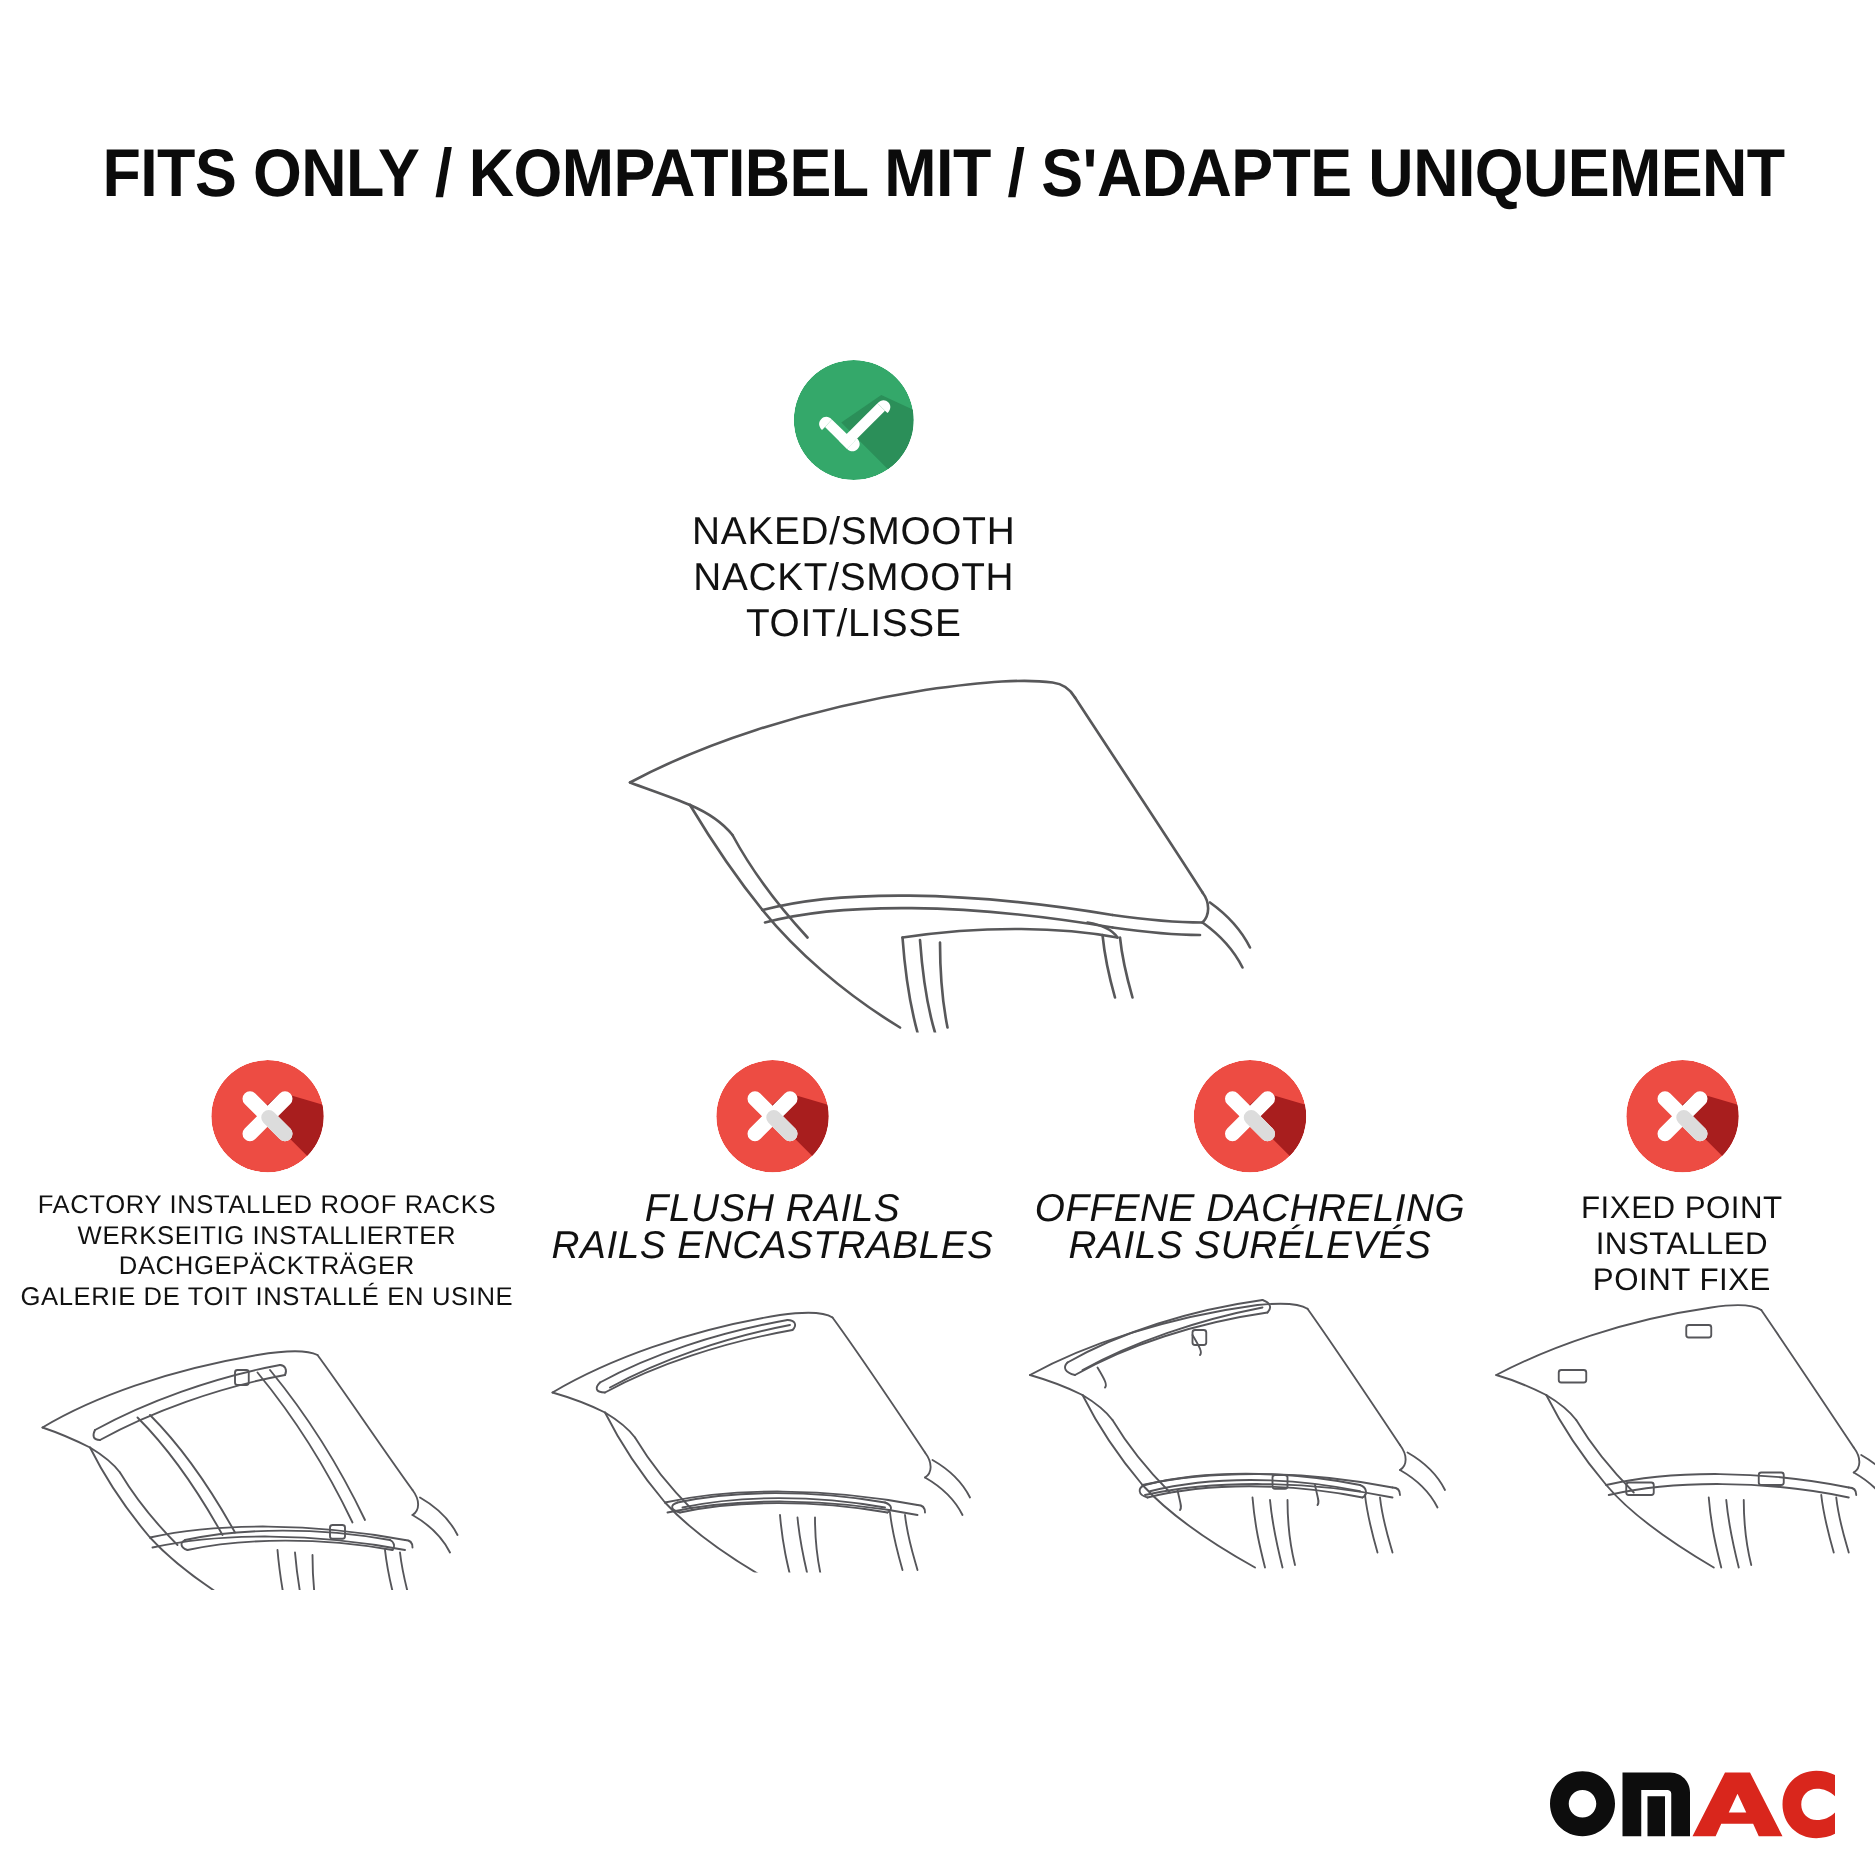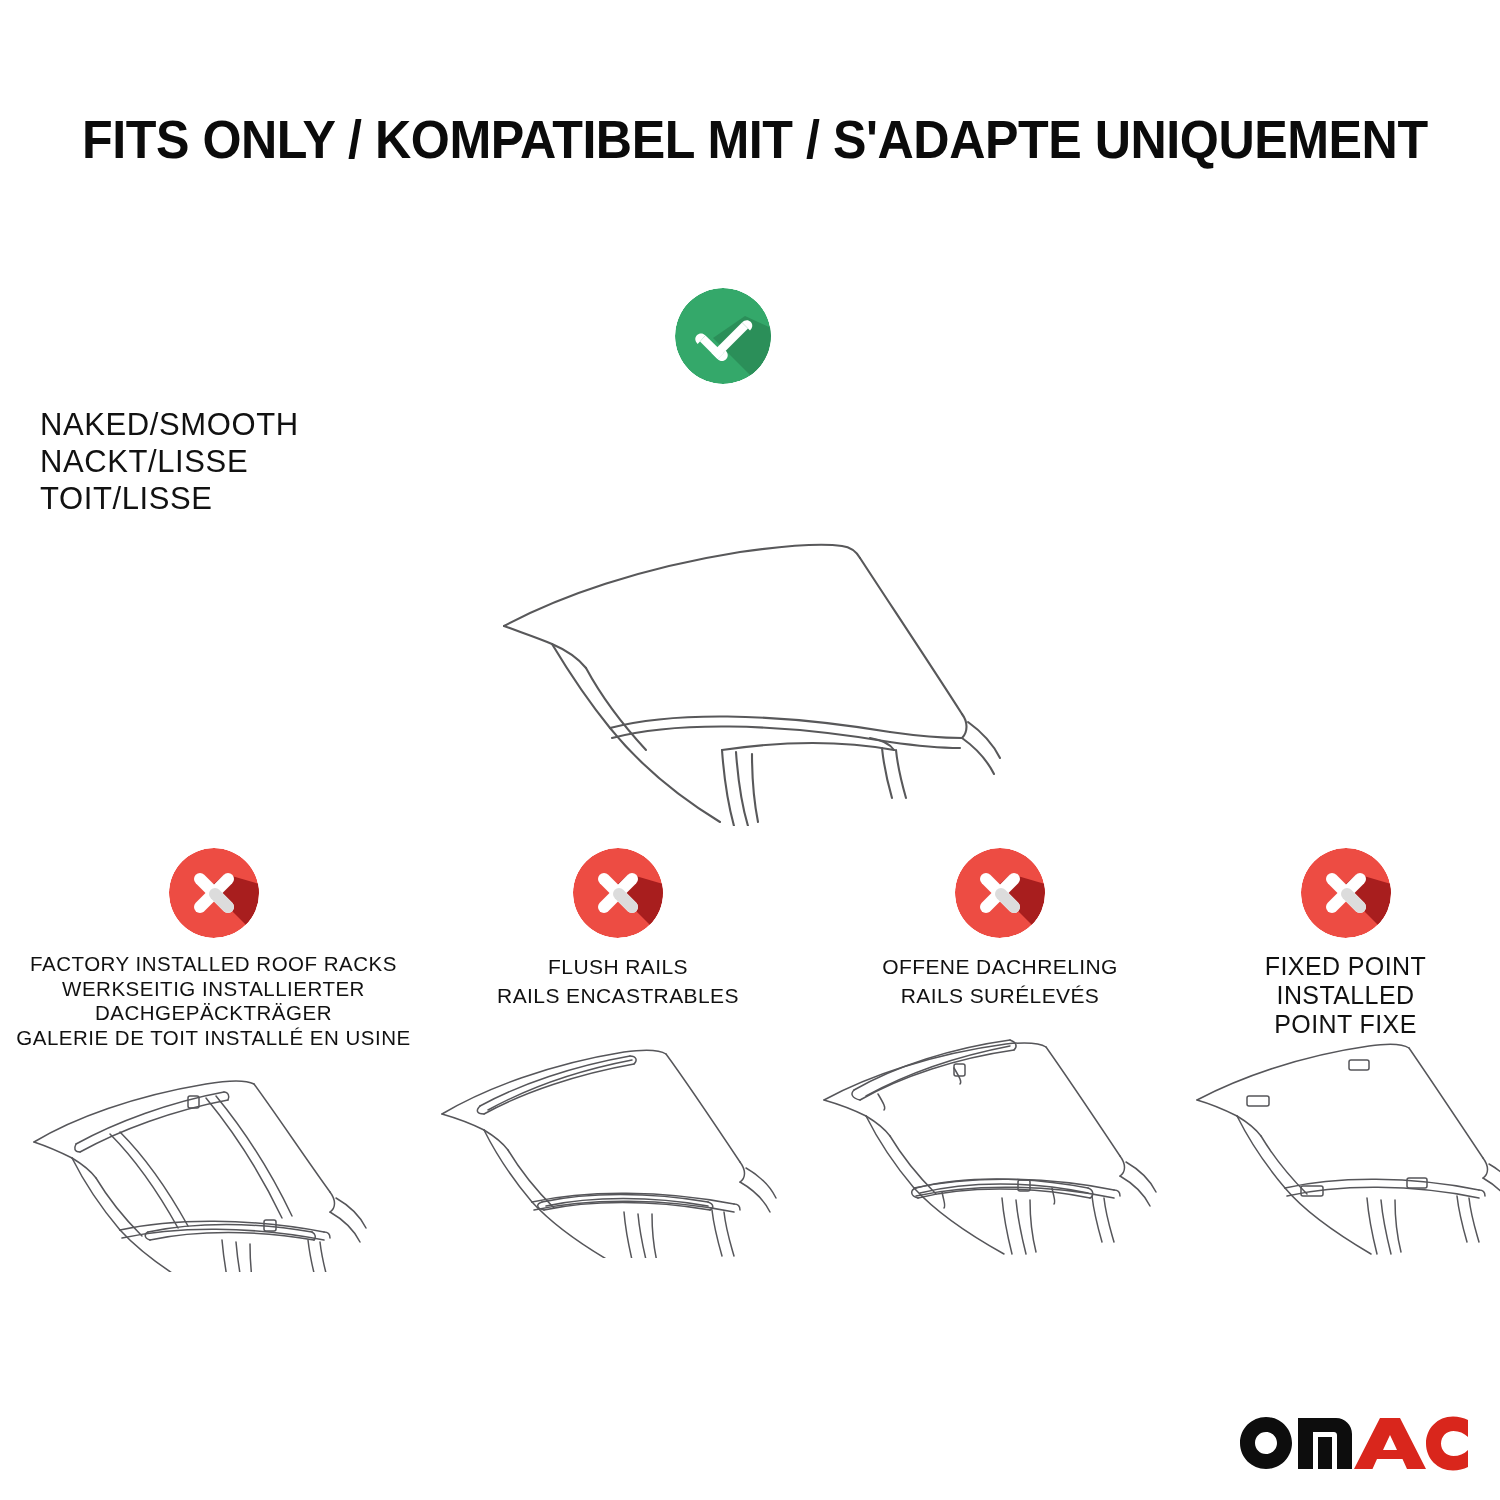--- a/index.html
+++ b/index.html
@@ -26,22 +26,21 @@
     transform-origin:left center;
     white-space:nowrap;
     font-family:"Liberation Sans","DejaVu Sans",sans-serif;
   }
 
   
   .hero{
     position:absolute;
     left:0; top:288px;
     width:1366px;
-    text-align:left;
-    padding-left:40px;
+    text-align:center;
   }
   .badge{
     width:96px;height:96px;
     margin:0 auto;
     position:relative;
     border-radius:50%;
     overflow:hidden;
   }
   .badge svg{display:block;width:96px;height:96px;}
 
@@ -90,21 +89,21 @@
 
   .col-label{
     margin-top:14px;
     color:#111;
     font-weight:400;
   }
   .col-label div{white-space:nowrap;}
 
   .c1 .col-label{font-size:20.5px;line-height:24.5px;letter-spacing:0.5px;}
   .c2 .col-label,
-  .c3 .col-label{font-size:21px;line-height:29px;letter-spacing:0.4px;}
+  .c3 .col-label{font-size:31px;line-height:29px;letter-spacing:0.4px;font-style:italic;}
   .c4 .col-label{font-size:25px;line-height:29px;letter-spacing:0.4px;}
 
   .col-art{
     position:absolute;
     left:0;
     width:100%;
     text-align:center;
   }
   .c1 .col-art{top:204px;}
   .c2 .col-art{top:190px;}
@@ -145,21 +144,21 @@
           <path d="M42.5 71 L36.5 65 L67 34.5 L73 40.5 Z" fill="#ffffff"></path>
           <path d="M73 40.5 L67 34.5 C69.8 31.7 73.2 31.4 75.6 33.8 C78 36.2 77.8 39.6 75 42.4 Z" fill="#ffffff"></path>
           <path d="M25 53.5 L30.5 47.5 C27.7 44.7 24.3 44.9 21.9 47.3 C19.5 49.7 19.8 53.1 22.6 55.9 Z" fill="#ffffff"></path>
           <path d="M42.5 71 C45.3 73.8 48.7 73.6 51.1 71.2 C53.5 68.8 53.3 65.4 50.5 62.6 L48.5 65 Z" fill="#ffffff"></path>
         </g>
       </svg>
     </div>
 
     <div class="hero-label">
       <div>NAKED/SMOOTH</div>
-      <div>NACKT/LISSE</div>
+      <div>NACKT/SMOOTH</div>
       <div>TOIT/LISSE</div>
     </div>
 
     <div class="hero-art">
       <svg width="520" height="300" viewBox="0 0 520 300" xmlns="http://www.w3.org/2000/svg" fill="none" stroke="#58585a" stroke-width="2.1" stroke-linecap="round" stroke-linejoin="round">
 
         <path d="M14 100 C70 70 150 42 250 26 C300 19 330 17 352 20 C360 21 366 25 370 32"></path>
         <path d="M370 32 C400 78 440 138 472 188"></path>
         <path d="M472 188 C478 196 478 206 472 212"></path>
 

